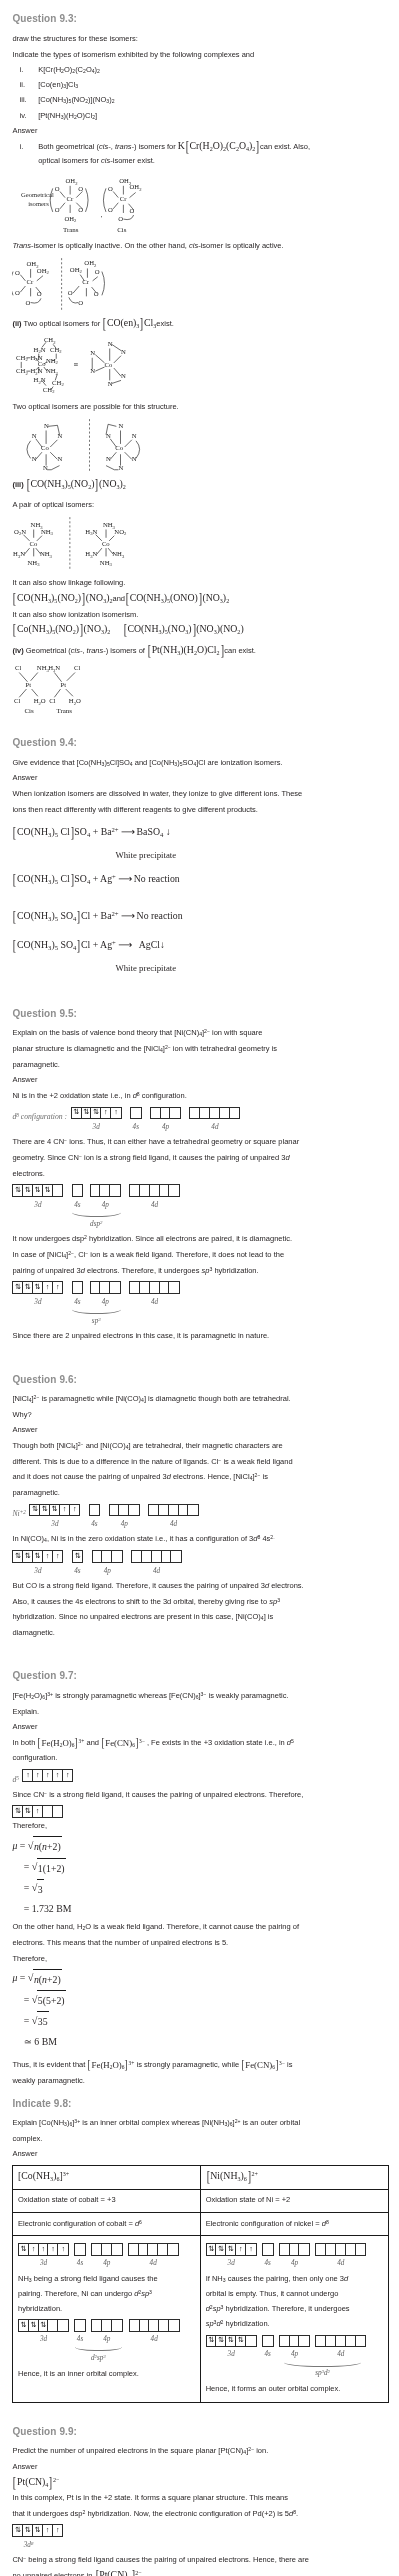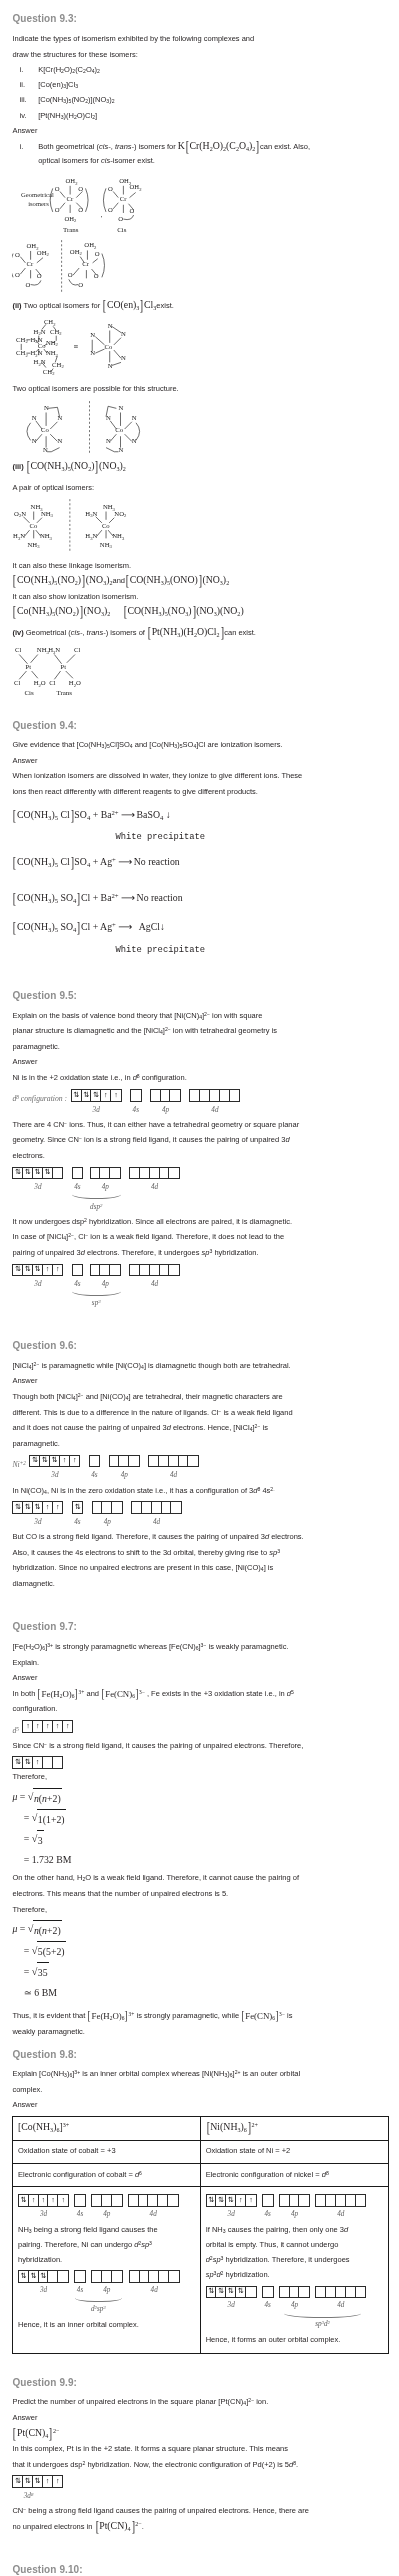--- a/index.html
+++ b/index.html
@@ -106,32 +106,32 @@
     vertical-align: top;
     padding: 3.6px 4.6px 4.6px 4.6px;
     width: 50%;
     line-height: 1.9;
   }
   .eqblock { margin: 2.1px 0 2.1px 0; }
   .eqline { font-family: "Liberation Serif", serif; font-size: 9.8px; white-space: nowrap; margin: 0.5px 0; }
   .sqrt-w { display: inline-flex; align-items: stretch; }
   .sqrt-sym { font-size: 1.05em; }
   .radicand { border-top: 0.6px solid #1a1a1a; padding: 0 1px 0 0.5px; margin-top: 0.5px; }
-  .rxn-caption { font-family: Liberation Mono, monospace; font-size: 8.8px; }
+  .rxn-caption { font-family: Liberation Serif, serif; font-size: 8.8px; }
   .arrow { letter-spacing: -1px; }
 </style>
 </head>
 <body>
 
 <div class="page">
 
 <div>
   <div class="qhead">Question 9.3:</div>
+  <div class="para">draw the structures for these isomers:</div>
   <div class="para">Indicate the types of isomerism exhibited by the following complexes and</div>
-  <div class="para">draw the structures for these isomers:</div>
 
   <ol class="romanlist">
     <li>
           <span class="rn">i.</span>
       <span>K[Cr(H<sub>2</sub>O)<sub>2</sub>(C<sub>2</sub>O<sub>4</sub>)<sub>2</sub></span>
         </li>
     <li>
           <span class="rn">ii.</span>
       <span>[Co(en)<sub>3</sub>]Cl<sub>3</sub></span>
         </li>
@@ -194,20 +194,21 @@
       <text class="sv-txt" x="186" y="78">O</text>
       <text class="sv-txt" x="228" y="80">O</text>
       <line class="sv-line" x1="216" y1="64" x2="216" y2="80"></line>
       <text class="sv-txt" x="206" y="96">O</text>
       <path class="sv-line" d="M182 32 Q172 55 182 78"></path>
       <path class="sv-line" d="M216 92 Q232 96 236 84"></path>
       <text class="sv-cap" x="204" y="118">Cis</text>
     </svg>
   </div>
 
+  <div class="para"><i>Trans</i>-isomer is optically inactive. On the other hand, <i>cis</i>-isomer is optically active.</div>
 
   <div class="figwrap">
     <svg class="struct" width="155" height="57" viewBox="0 0 300 110" style="font-size:14.5px">
 
       <text class="sv-txt" x="28" y="18">OH<tspan class="sv-txt sm" dy="3">2</tspan></text>
       <line class="sv-line" x1="36" y1="23" x2="36" y2="40"></line>
       <text class="sv-txt" x="6" y="34">O</text>
       <text class="sv-txt" x="48" y="30">OH<tspan class="sv-txt sm" dy="3">2</tspan></text>
       <text class="sv-txt" x="28" y="52">Cr</text>
       <line class="sv-line" x1="16" y1="34" x2="26" y2="46"></line>
@@ -371,21 +372,21 @@
       <text class="sv-txt" x="174" y="58">Co</text>
       <line class="sv-line" x1="182" y1="62" x2="182" y2="78"></line>
       <line class="sv-line" x1="164" y1="74" x2="174" y2="62"></line>
       <line class="sv-line" x1="196" y1="74" x2="186" y2="62"></line>
       <text class="sv-txt" x="142" y="78">H<tspan class="sv-txt sm" dy="3">3</tspan><tspan class="sv-txt" dy="-3">N</tspan></text>
       <text class="sv-txt" x="194" y="78">NH<tspan class="sv-txt sm" dy="3">3</tspan></text>
       <text class="sv-txt" x="170" y="94">NH<tspan class="sv-txt sm" dy="3">3</tspan></text>
     </svg>
   </div>
 
-  <div class="para">It can also these linkage isomerism.</div>
+  <div class="para">It can also show linkage following.</div>
   <div class="para">
     <span class="mth"><span class="brk">[</span>CO(NH<sub>3</sub>)<sub>5</sub>(NO<sub>2</sub>)<span class="brk">]</span>(NO<sub>3</sub>)<sub>2</sub></span><span>and</span><span class="mth"><span class="brk">[</span>CO(NH<sub>3</sub>)<sub>5</sub>(ONO)<span class="brk">]</span>(NO<sub>3</sub>)<sub>2</sub></span>
   </div>
 
   <div class="para">It can also show ionization isomerism.</div>
   <div class="para">
     <span class="mth"><span class="brk">[</span>Co(NH<sub>3</sub>)<sub>5</sub>(NO<sub>2</sub>)<span class="brk">]</span>(NO<sub>3</sub>)<sub>2</sub></span>
     &nbsp;&nbsp;&nbsp;&nbsp;
     <span class="mth"><span class="brk">[</span>CO(NH<sub>3</sub>)<sub>5</sub>(NO<sub>3</sub>)<span class="brk">]</span>(NO<sub>3</sub>)(NO<sub>2</sub>)</span>
   </div>
@@ -583,27 +584,29 @@
             <div class="bx"></div>
             <div class="bx"></div>
             <div class="bx"></div>
             <div class="bx"></div>
             <div class="bx"></div>
           </div>
       <div class="orb-lbl">4d</div>
     </div>
   </div>
 
+  <div class="para">Since there are 2 unpaired electrons in this case, it is paramagnetic in nature.</div>
 </div>
 
 <div class="spacer-lg"></div>
 
 <div>
   <div class="qhead">Question 9.6:</div>
   <div class="para just">[NiCl<sub>4</sub>]<sup>2−</sup> is paramagnetic while [Ni(CO)<sub>4</sub>] is diamagnetic though both are tetrahedral.</div>
+  <div class="para">Why?</div>
   <div class="answer">Answer</div>
   <div class="para just">Though both [NiCl<sub>4</sub>]<sup>2−</sup> and [Ni(CO)<sub>4</sub>] are tetrahedral, their magnetic characters are</div>
   <div class="para just">different. This is due to a difference in the nature of ligands. Cl<sup>−</sup> is a weak field ligand</div>
   <div class="para just">and it does not cause the pairing of unpaired 3<i>d</i> electrons. Hence, [NiCl<sub>4</sub>]<sup>2−</sup> is</div>
   <div class="para">paramagnetic.</div>
 
   <div class="orb-row">
     <div class="orb-grouplabel">Ni<sup>+2</sup></div>
     <div class="orb-set">
       <div class="boxes">
@@ -785,21 +788,21 @@
     <span>Thus, it is evident that</span>
     <span class="mth sm"><span class="brk">[</span>Fe(H<sub>2</sub>O)<sub>6</sub><span class="brk">]</span><sup>3+</sup></span>
     <span>is strongly paramagnetic, while</span>
     <span class="mth sm"><span class="brk">[</span>Fe(CN)<sub>6</sub><span class="brk">]</span><sup>3−</sup></span>
     <span>is</span>
   </div>
   <div class="para">weakly paramagnetic.</div>
 </div>
 
 <div>
-  <div class="qhead">Question 9.8:</div>
+  <div class="qhead">Indicate 9.8:</div>
   <div class="para just">Explain [Co(NH<sub>3</sub>)<sub>6</sub>]<sup>3+</sup> is an inner orbital complex whereas [Ni(NH<sub>3</sub>)<sub>6</sub>]<sup>2+</sup> is an outer orbital</div>
   <div class="para">complex.</div>
   <div class="answer">Answer</div>
 
   <table class="cmp">
     <tbody>
           <tr>
       <td>
         <span class="mth">[Co(NH<sub>3</sub>)<sub>6</sub>]<sup>3+</sup></span>
       </td>

